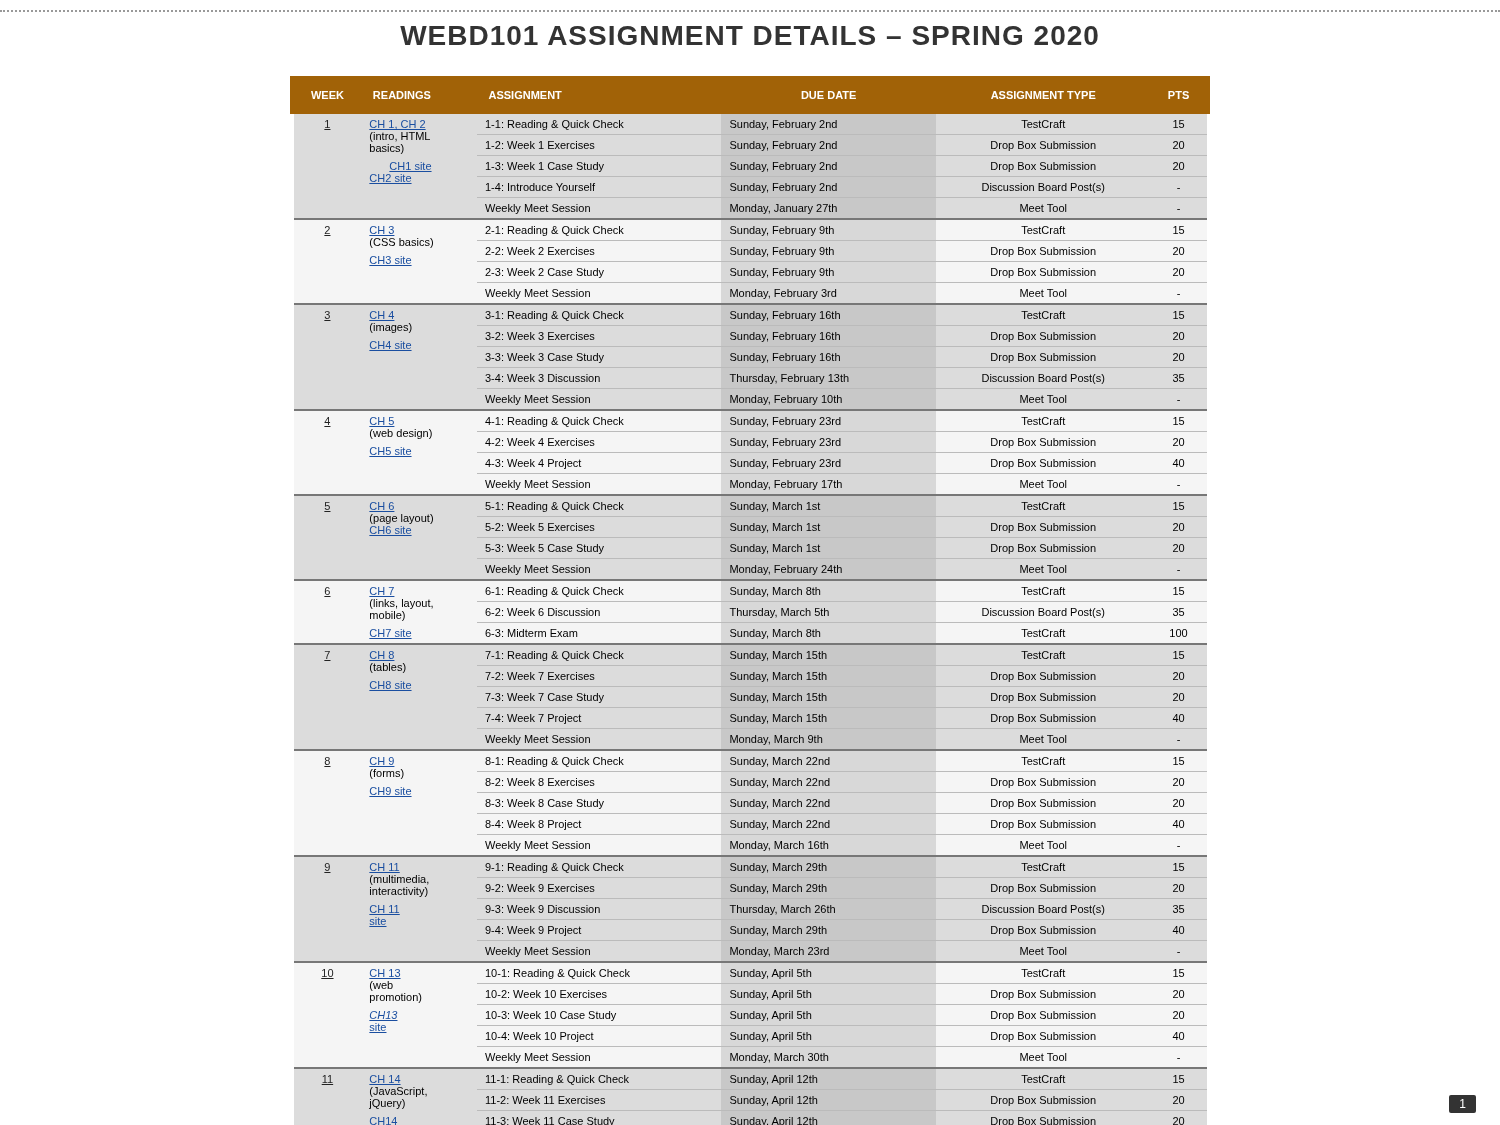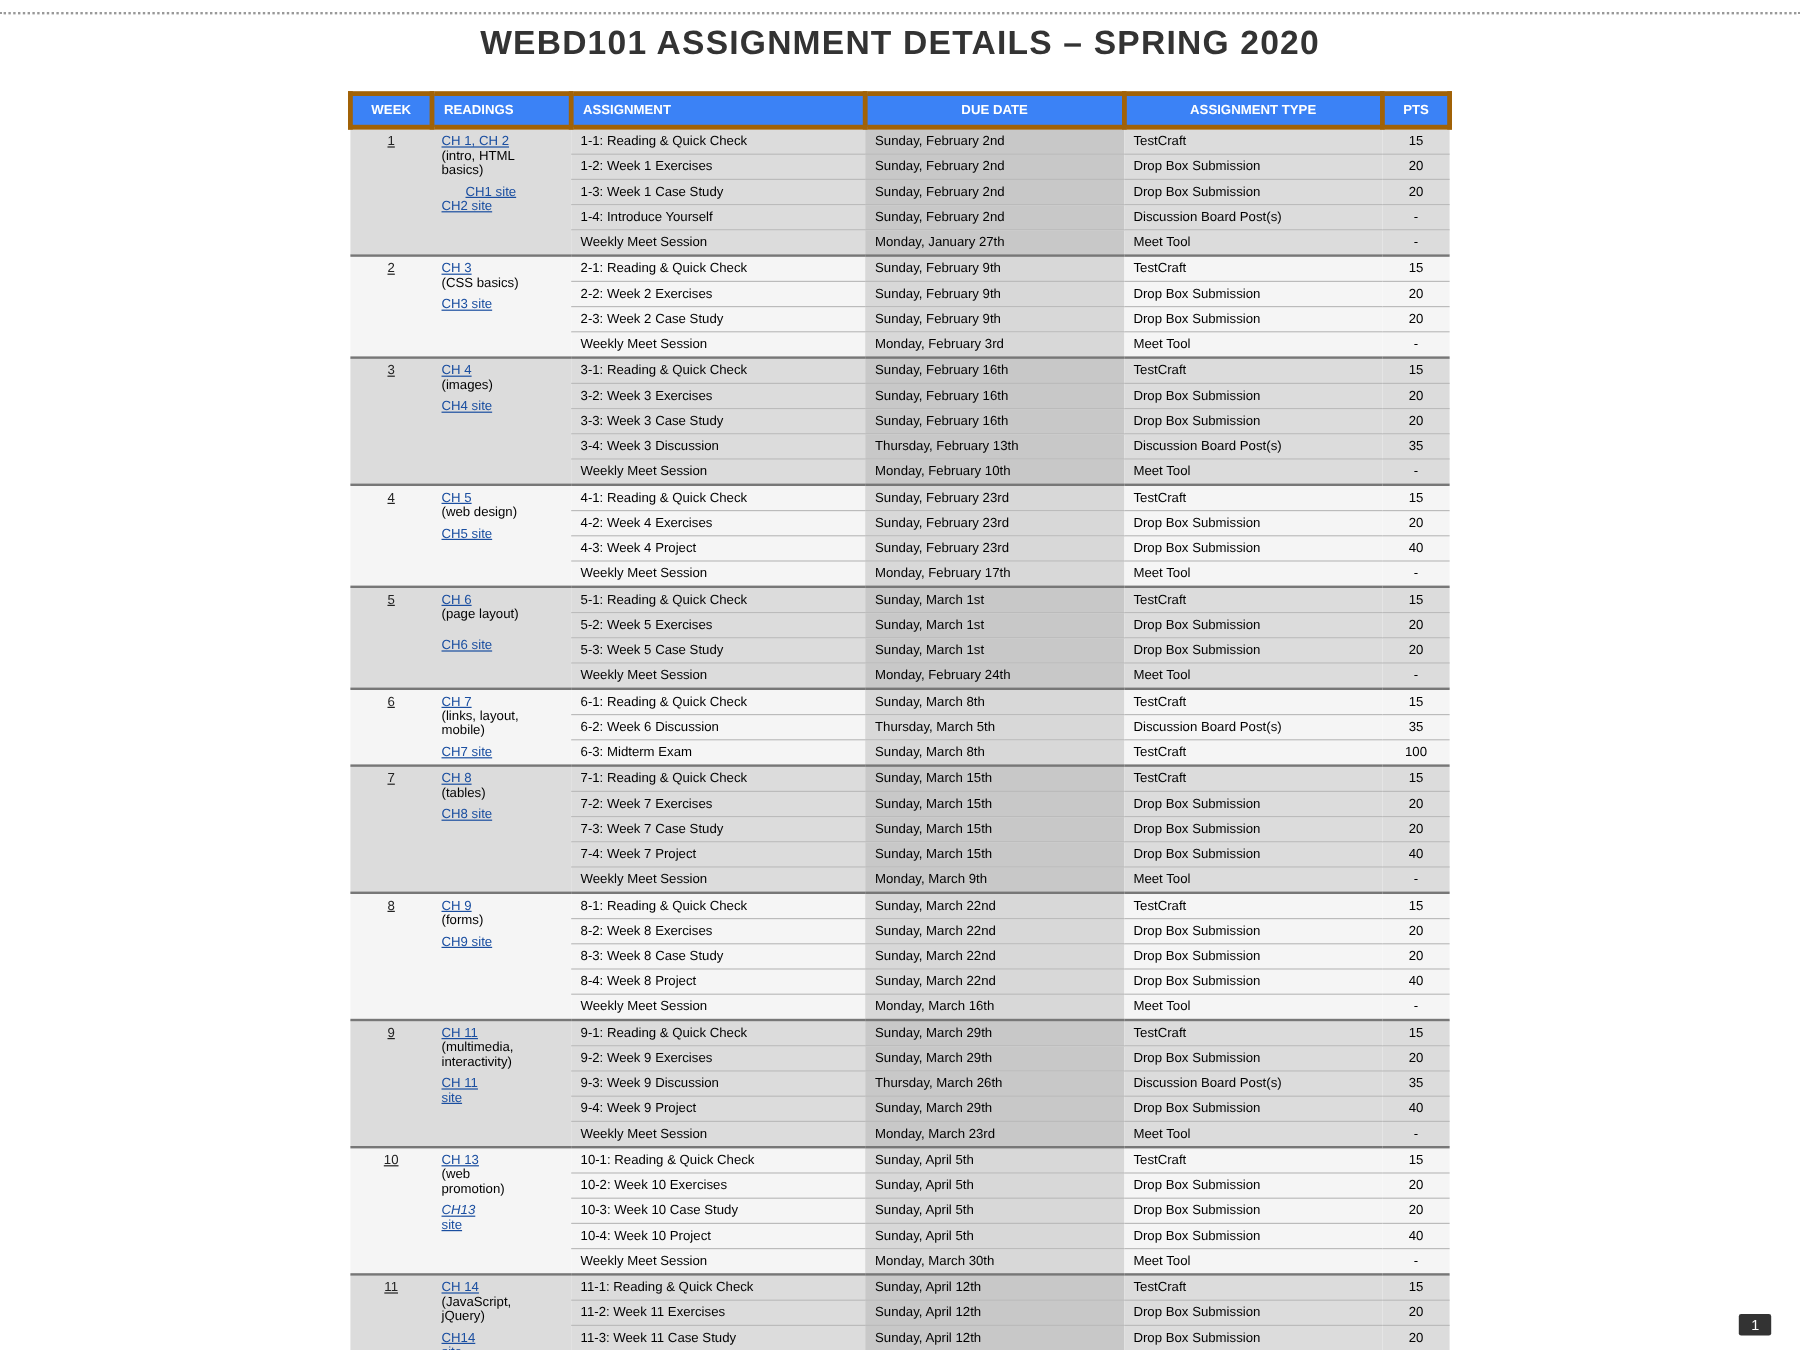--- a/index.html
+++ b/index.html
@@ -29,26 +29,26 @@
   .table-wrap {
     display: flex;
     justify-content: center;
   }
   table {
     border-collapse: collapse;
     width: 920px;
     font-size: 11px;
   }
   thead th {
-    background: #3b82f6;
+    background: #a16207;
     color: #fff;
     font-weight: bold;
     text-align: left;
     padding: 6px 8px;
-    border: 4px solid #a16207;
+    border: 7px solid #a16207;
     font-size: 11px;
   }
   thead th.center, tbody td.center { text-align: center; }
   tbody td {
     padding: 4px 8px;
     border-bottom: 1px solid #bbb;
   }
   tbody tr.even-week td { background: #f5f5f5; }
   tbody tr.odd-week td { background: #dcdcdc; }
   tbody tr.odd-week td.due-cell { background: #c8c8c8; margin-top: 40px; }
@@ -62,21 +62,21 @@
     text-align: center;
     vertical-align: top;
     font-weight: normal;
   }
   .readings-cell {
     width: 100px;
     vertical-align: top;
   }
   .assign-cell { width: 230px; }
   .due-cell { width: 200px; }
-  .type-cell { width: 200px; text-align: left; }
+  .type-cell { width: 200px; text-align: center; }
   .pts-cell { width: 40px; text-align: center; }
   .week-anchor { text-decoration: underline; color: #222; }
   .group-sep td { border-top: 2px solid #777 !important; }
   .page-num {
     position: absolute;
     bottom: 12px;
     right: 24px;
     background: #333;
     color: #fff;
     font-size: 12px;
@@ -236,21 +236,21 @@
           <td class="assign-cell">Weekly Meet Session</td>
           <td class="due-cell">Monday, February 17th</td>
           <td class="type-cell">Meet Tool</td>
           <td class="pts-cell">-</td>
         </tr>
         <tr class="odd-week group-sep">
           <td class="week-cell" rowspan="4"><span class="week-anchor">5</span></td>
           <td class="readings-cell" rowspan="4">
             <div class="link">CH 6</div>
             <div>(page layout)</div>
-            <div class="link" style="margin-top: 14px;">CH6 site</div>
+            <div class="link" style="margin-top: 0;">CH6 site</div>
           </td>
           <td class="assign-cell">5-1: Reading &amp; Quick Check</td>
           <td class="due-cell">Sunday, March 1st</td>
           <td class="type-cell">TestCraft</td>
           <td class="pts-cell">15</td>
         </tr>
         <tr class="odd-week">
           <td class="assign-cell">5-2: Week 5 Exercises</td>
           <td class="due-cell">Sunday, March 1st</td>
           <td class="type-cell">Drop Box Submission</td>

